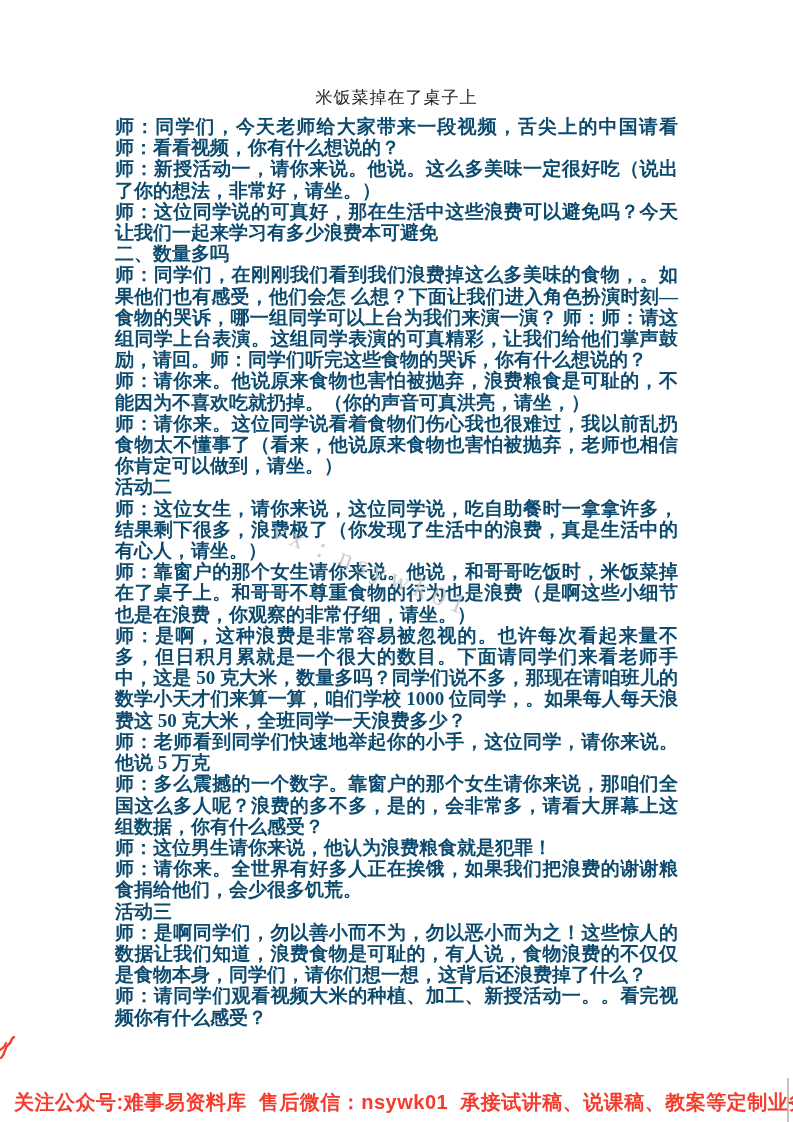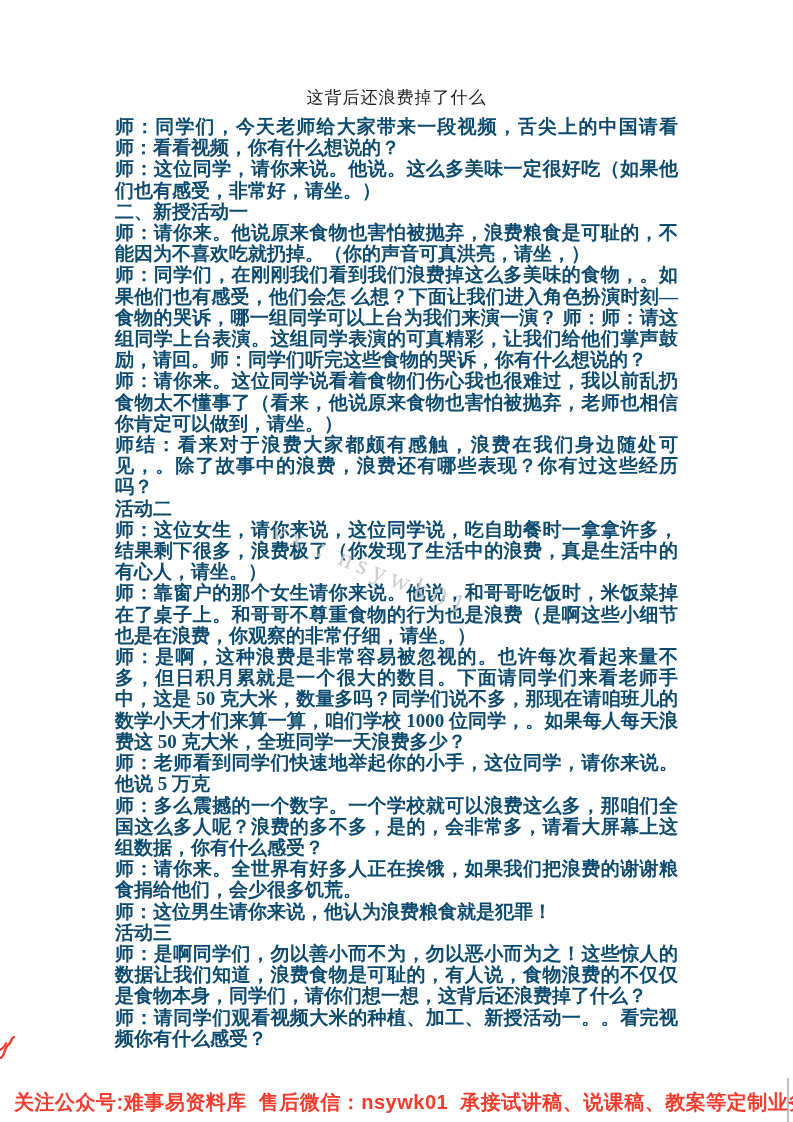--- a/index.html
+++ b/index.html
@@ -81,38 +81,38 @@
     height: 44px;
     background: #9a9a9a;
     opacity: 0.6;
   }
 </style>
 </head>
 <body>
 
 <div class="page">
 
-  <h1 class="doc-title">这背后还浪费掉了什么</h1>
+  <h1 class="doc-title">米饭菜掉在了桌子上</h1>
 
   <div class="doc-body">
     <p class="para">师：同学们，今天老师给大家带来一段视频，舌尖上的中国请看师：看看视频，你有什么想说的？</p>
-    <p class="para">师：这位同学，请你来说。他说。这么多美味一定很好吃（如果他们也有感受，非常好，请坐。）</p>
-    <p class="para">二、新授活动一</p>
+    <p class="para">师：新授活动一，请你来说。他说。这么多美味一定很好吃（说出了你的想法，非常好，请坐。）</p>
+    <p class="para">师：这位同学说的可真好，那在生活中这些浪费可以避免吗？今天让我们一起来学习有多少浪费本可避免</p>
+    <p class="para">二、数量多吗</p>
+    <p class="para">师：同学们，在刚刚我们看到我们浪费掉这么多美味的食物，。如果他们也有感受，他们会怎 么想？下面让我们进入角色扮演时刻—食物的哭诉，哪一组同学可以上台为我们来演一演？ 师：师：请这组同学上台表演。这组同学表演的可真精彩，让我们给他们掌声鼓励，请回。师：同学们听完这些食物的哭诉，你有什么想说的？</p>
     <p class="para">师：请你来。他说原来食物也害怕被抛弃，浪费粮食是可耻的，不能因为不喜欢吃就扔掉。（你的声音可真洪亮，请坐，）</p>
-    <p class="para">师：同学们，在刚刚我们看到我们浪费掉这么多美味的食物，。如果他们也有感受，他们会怎 么想？下面让我们进入角色扮演时刻—食物的哭诉，哪一组同学可以上台为我们来演一演？ 师：师：请这组同学上台表演。这组同学表演的可真精彩，让我们给他们掌声鼓励，请回。师：同学们听完这些食物的哭诉，你有什么想说的？</p>
     <p class="para">师：请你来。这位同学说看着食物们伤心我也很难过，我以前乱扔食物太不懂事了（看来，他说原来食物也害怕被抛弃，老师也相信你肯定可以做到，请坐。）</p>
-    <p class="para">师结：看来对于浪费大家都颇有感触，浪费在我们身边随处可见，。除了故事中的浪费，浪费还有哪些表现？你有过这些经历吗？</p>
     <p class="para">活动二</p>
     <p class="para">师：这位女生，请你来说，这位同学说，吃自助餐时一拿拿许多，结果剩下很多，浪费极了（你发现了生活中的浪费，真是生活中的有心人，请坐。）</p>
     <p class="para">师：靠窗户的那个女生请你来说。他说，和哥哥吃饭时，米饭菜掉在了桌子上。和哥哥不尊重食物的行为也是浪费（是啊这些小细节也是在浪费，你观察的非常仔细，请坐。）</p>
     <p class="para">师：是啊，这种浪费是非常容易被忽视的。也许每次看起来量不多，但日积月累就是一个很大的数目。下面请同学们来看老师手中，这是 50 克大米，数量多吗？同学们说不多，那现在请咱班儿的数学小天才们来算一算，咱们学校 1000 位同学，。如果每人每天浪费这 50 克大米，全班同学一天浪费多少？</p>
     <p class="para">师：老师看到同学们快速地举起你的小手，这位同学，请你来说。他说 5 万克</p>
-    <p class="para">师：多么震撼的一个数字。一个学校就可以浪费这么多，那咱们全国这么多人呢？浪费的多不多，是的，会非常多，请看大屏幕上这组数据，你有什么感受？</p>
+    <p class="para">师：多么震撼的一个数字。靠窗户的那个女生请你来说，那咱们全国这么多人呢？浪费的多不多，是的，会非常多，请看大屏幕上这组数据，你有什么感受？</p>
+    <p class="para">师：这位男生请你来说，他认为浪费粮食就是犯罪！</p>
     <p class="para">师：请你来。全世界有好多人正在挨饿，如果我们把浪费的谢谢粮食捐给他们，会少很多饥荒。</p>
-    <p class="para">师：这位男生请你来说，他认为浪费粮食就是犯罪！</p>
     <p class="para">活动三</p>
     <p class="para">师：是啊同学们，勿以善小而不为，勿以恶小而为之！这些惊人的数据让我们知道，浪费食物是可耻的，有人说，食物浪费的不仅仅是食物本身，同学们，请你们想一想，这背后还浪费掉了什么？</p>
     <p class="para">师：请同学们观看视频大米的种植、加工、新授活动一。。看完视频你有什么感受？</p>
   </div>
 
   <div class="watermark">vx：nsywk01</div>
 
   <svg class="red-artifact" width="18" height="24" viewBox="0 0 18 24">
     <path d="M1,22 C7,16 3,12 9,8 C12,6 10,3 14,1" fill="none" stroke="#f43b2c" stroke-width="2.4" stroke-linecap="round"></path>
     <path d="M0,14 C4,12 5,10 6,7" fill="none" stroke="#f43b2c" stroke-width="2" stroke-linecap="round"></path>

